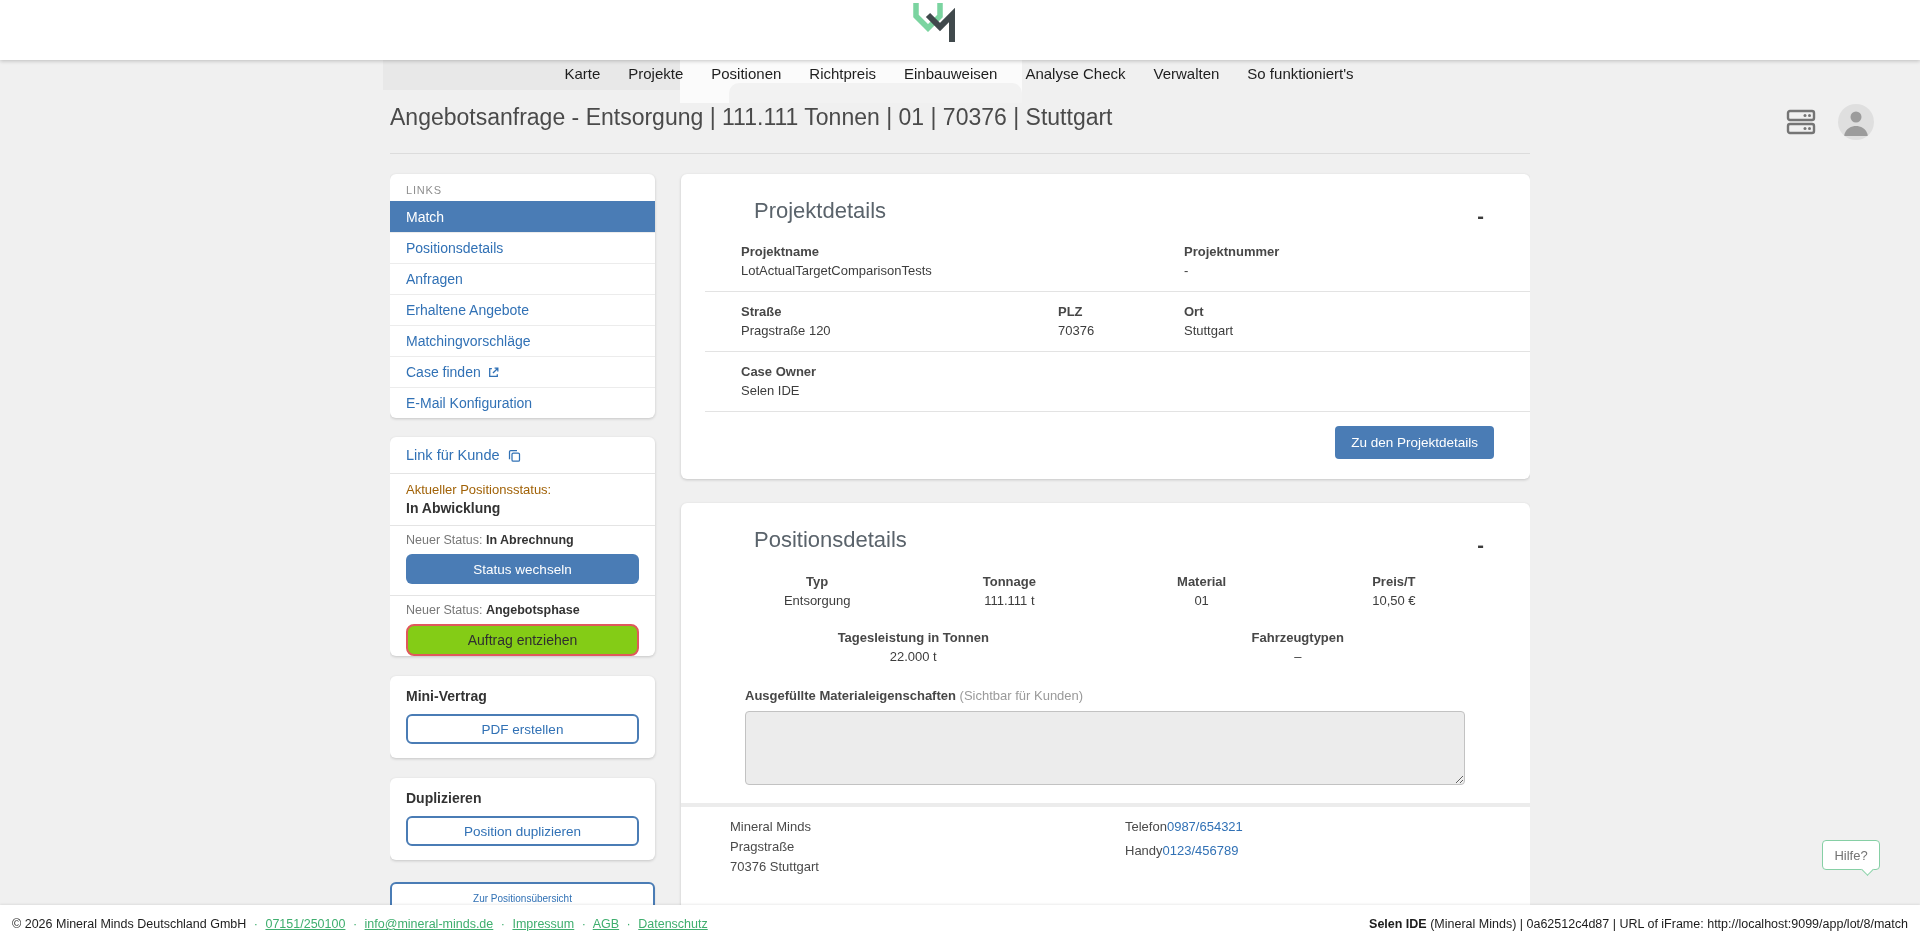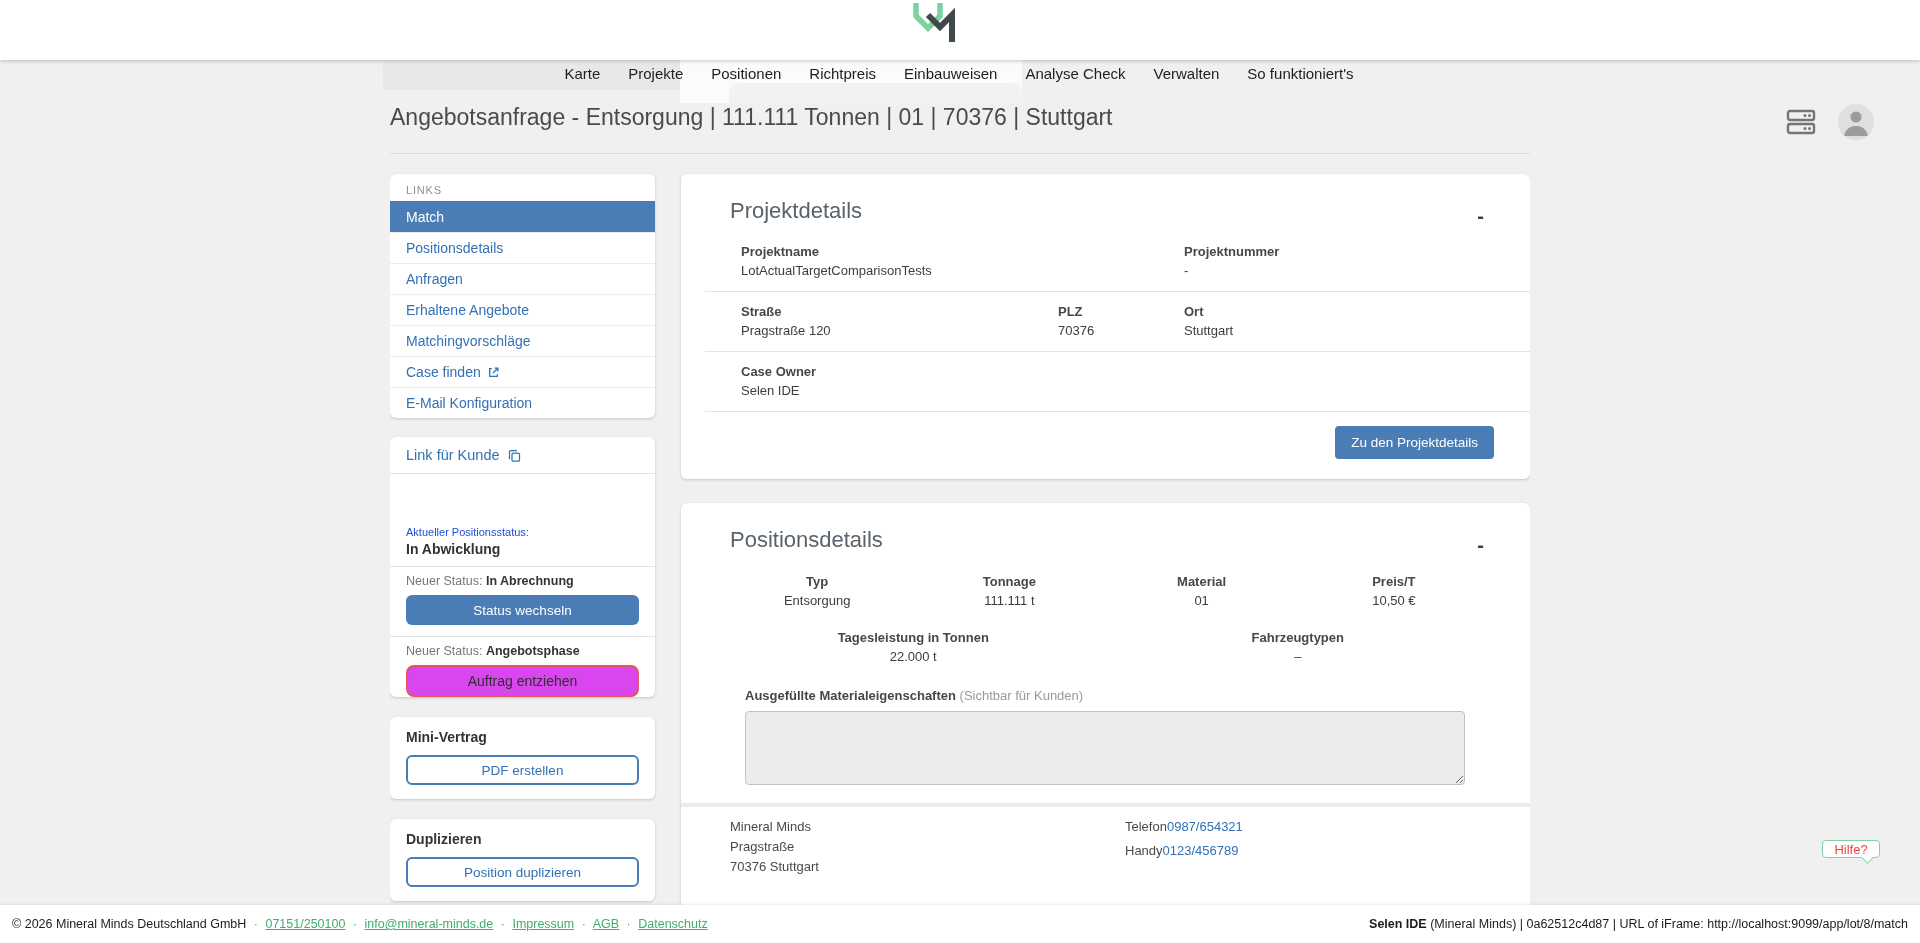--- a/index.html
+++ b/index.html
@@ -46,48 +46,48 @@
   }
   .side-item + .side-item { border-top:1px solid #ececec; }
   .side-item.active { background:#4a7cb5; color:#fff; border-top:none; }
   .card2 { margin-top:19px; }
   .kunde-link {
     padding:10px 16px; display:flex; align-items:center; gap:7px;
     color:#3171b5; font-size:14.5px; font-weight:500; cursor:pointer;
   }
   .hline { border-top:1px solid #e4e4e4; }
   .status-block { padding:8px 16px 9px; }
-  .status-label { font-size:11px; color:#1d4ed8;margin-top:44px; }
+  .status-label { font-size:13px; color:#a16207; }
   .status-value { font-size:14px; font-weight:700; color:#333; margin-top:3px; }
   .newstatus { padding:7px 16px 0; font-size:12.5px; color:#777; }
   .newstatus b { color:#333; }
   button { font-family:"Liberation Sans", sans-serif; cursor:pointer; }
   .btn-primary {
     display:block; margin:7px 16px 11px; width:calc(100% - 32px); height:30px;
     background:#4a7cb5; color:#fff; border:none; border-radius:6px; font-size:13.5px;
   }
   .btn-danger {
     display:block; margin:7px 16px 13px; width:calc(100% - 32px); height:32px;
-    background:#d946ef; border:2px solid #e0585c; border-radius:8px; color:#2f2f2f; font-size:14px;
+    background:#84cc16; border:2px solid #e0585c; border-radius:8px; color:#2f2f2f; font-size:14px;
   }
   .mini-card { margin-top:20px; padding:12px 16px 14px; }
   .mini-title { font-size:14px; font-weight:700; color:#333; }
   .btn-outline {
     margin-top:10px; width:100%; height:30px; background:#fff;
     border:2px solid #4a7cb5; border-radius:6px; color:#3171b5; font-size:13.5px; font-weight:500;
   }
   .btn-overview {
     margin-top:22px; width:100%; height:33px; background:#fff;
     border:2px solid #4a7cb5; border-radius:6px; color:#3171b5; font-size:10px; font-weight:500;
     box-shadow:0 1px 2px rgba(0,0,0,.12);
   }
   
   .main-col { flex:1; min-width:0; }
   .card-head { display:flex; justify-content:space-between; align-items:flex-start; padding:24px 46px 6px 49px; }
-  .card-title { font-size:22px; font-weight:400; color:#5a636b; }
+  .card-title { font-size:22px; font-weight:400; color:#5a636b;margin-left:24px; }
   .collapse-btn { font-size:20px; font-weight:700; color:#3c3c3c; line-height:1; cursor:pointer; margin-top:8px; background:none; border:none; }
   .pd-row { display:grid; grid-template-columns:317px 126px 1fr; padding:12px 0 13px 60px; }
   .span2 { grid-column:1 / 3; }
   .f-label { font-size:13px; font-weight:700; color:#474747; }
   .f-value { font-size:13px; color:#3d3d3d; margin-top:4px; }
   .inset-line { border-top:1px solid #e3e3e3; margin-left:24px; }
   .btn-row { display:flex; justify-content:flex-end; padding:14px 36px 20px; }
   .btn-blue {
     background:#4a7cb5; color:#fff; border:none; border-radius:4px;
     font-size:13.5px; padding:9px 16px;
@@ -102,24 +102,24 @@
     background:#ececec; border:1px solid #c2c2c2; border-radius:4px; resize:both;
   }
   .contact { border-top:4px solid #ececec; padding:10px 50px 40px 49px; display:flex; justify-content:space-between; }
   .addr { font-size:13px; color:#4a4a4a; line-height:20px; }
   .phones { width:355px; display:flex; flex-direction:column; gap:9px; font-size:13px; padding-top:2px; }
   .phone-row { display:flex; justify-content:flex-start; }
   .phone-row .plabel { color:#4a4a4a; }
   .phone-row a { color:#3171b5; text-decoration:none; cursor:pointer; }
   
   .help-bubble {
-    position:absolute; left:1822px; top:840px; width:58px; height:18px; z-index:40;
+    position:absolute; left:1822px; top:840px; width:58px; height:30px; z-index:40;
     background:#fff; border:1px solid #86cfa5; border-radius:4px;
     display:flex; align-items:center; justify-content:center;
-    font-size:13px; color:#ef4444; cursor:pointer;
+    font-size:13px; color:#737373; cursor:pointer;
   }
   .help-bubble::after {
     content:""; position:absolute; right:7px; bottom:-5px; width:8px; height:8px;
     background:#fff; transform:rotate(45deg);
     border-right:1px solid #86cfa5; border-bottom:1px solid #86cfa5;
   }
   
   .footerbar {
     position:absolute; bottom:0; left:0; right:0; height:38px; background:#fff; z-index:35;
     display:flex; align-items:center; justify-content:space-between; padding:0 12px;

